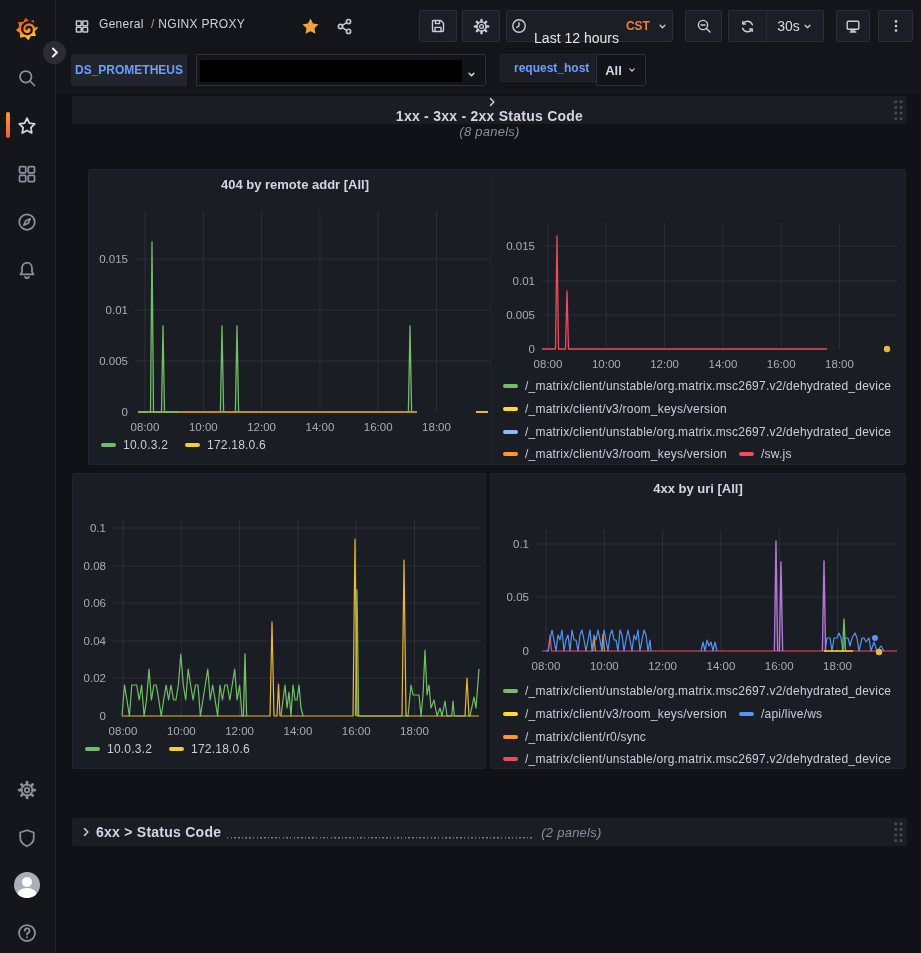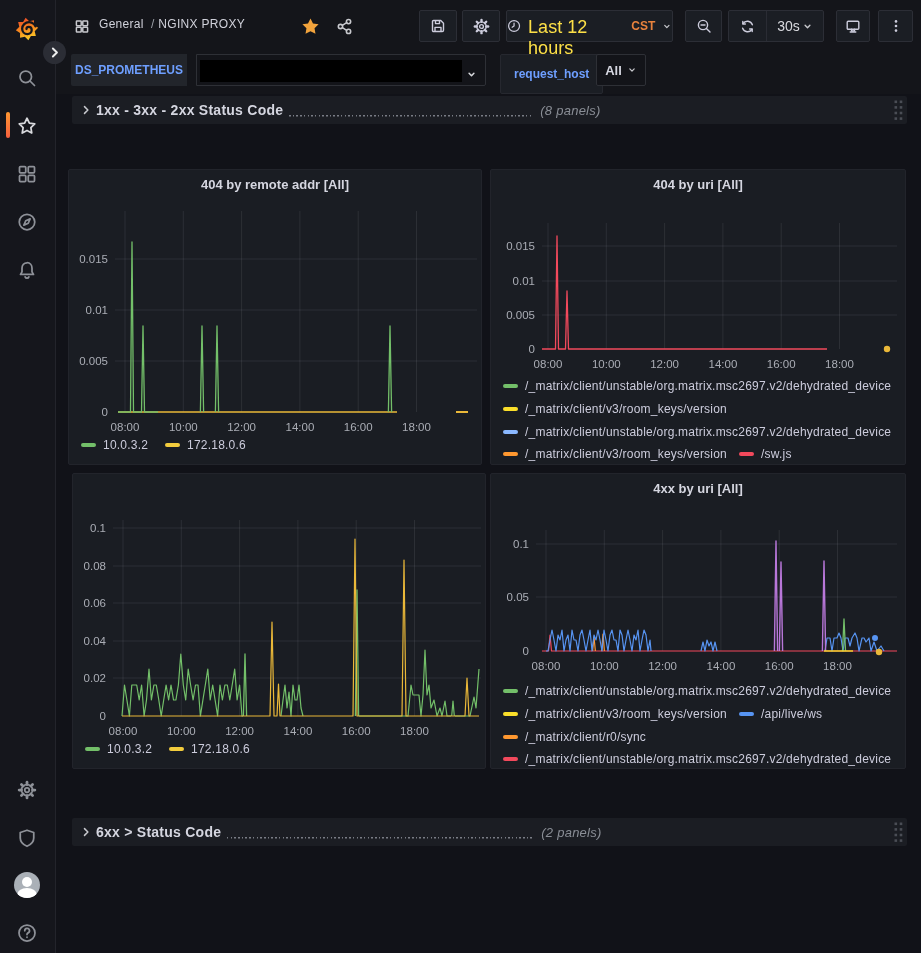--- a/index.html
+++ b/index.html
@@ -141,21 +141,21 @@
         <line x1="4.89" y1="4.89" x2="3.55" y2="3.55" stroke-width="2.2"></line>
         <line x1="8.00" y1="3.60" x2="8.00" y2="1.70" stroke-width="2.2"></line>
         <line x1="11.11" y1="4.89" x2="12.45" y2="3.55" stroke-width="2.2"></line>
       </svg>
     </div>
 <div class="tbtn" style="left:450px;width:167px;">
       <svg width="16" height="16" viewBox="0 0 16 16" fill="none" stroke="#ccccdc" stroke-width="1.4" stroke-linecap="round" stroke-linejoin="round">
         <circle cx="8" cy="8" r="6.2"></circle>
         <path d="M8 4.6 8 8 5.8 9.4"></path>
       </svg>
-      <span style="font-size:18px;color:#fde047;margin-top:24px;">Last 12 hours</span>
+      <span style="font-size:14px;color:#e5e5e5;margin-top:24px;">Last 12 hours</span>
       <span style="font-size:12px;font-weight:bold;color:#e8823d;">CST</span>
       <svg width="11" height="11" viewBox="0 0 16 16" fill="none" stroke="#c7c8cd" stroke-width="2" stroke-linecap="round" stroke-linejoin="round">
         <path d="M4.5 6.2 8 9.8 11.5 6.2"></path>
       </svg>
     </div>
 <div class="tbtn" style="left:629px;width:37px;">
       <svg width="16" height="16" viewBox="0 0 16 16" fill="none" stroke="#ccccdc" stroke-width="1.4" stroke-linecap="round" stroke-linejoin="round">
         <circle cx="7" cy="7" r="4.6"></circle>
         <line x1="10.4" y1="10.4" x2="14" y2="14"></line>
         <line x1="5" y1="7" x2="9" y2="7"></line>
@@ -192,27 +192,27 @@
         <circle cx="8" cy="12.6" r="1.3" fill="#ccccdc" stroke="none"></circle>
       </svg>
     </div>
 <div class="abs" style="left:15px;top:54px;height:32px;background:#22252b;border-radius:2px 0 0 2px;display:flex;align-items:center;padding:0 4px;font-size:12px;font-weight:bold;color:#6e9fff;">DS_PROMETHEUS</div>
 <div class="abs" style="left:140px;top:54px;width:290px;height:32px;background:#131419;border:1px solid #2e3036;border-radius:0 2px 2px 0;">
       <div class="abs" style="left:3px;top:5px;width:262px;height:22px;background:#000;"></div>
       <div class="abs" style="left:269px;top:11px;"><svg width="11" height="11" viewBox="0 0 16 16" fill="none" stroke="#d8d9dd" stroke-width="2.2" stroke-linecap="round" stroke-linejoin="round">
           <path d="M4.5 6.2 8 9.8 11.5 6.2"></path>
         </svg></div>
     </div>
-<div class="abs" style="left:444px;top:54px;height:40px;background:#1b1e24;border:1px solid #26282f;border-radius:2px;display:flex;align-items:center;padding:0 13px;font-size:12px;font-weight:bold;color:#6e9fff;">request_host</div>
+<div class="abs" style="left:444px;top:54px;height:28px;background:#1b1e24;border:1px solid #26282f;border-radius:2px;display:flex;align-items:center;padding:0 13px;font-size:12px;font-weight:bold;color:#6e9fff;">request_host</div>
 <div class="abs" style="left:540px;top:54px;width:50px;height:32px;background:#131419;border:1px solid #2e3036;border-radius:2px;display:flex;align-items:center;justify-content:center;gap:5px;font-size:13px;color:#d5d6e0;font-weight:bold;">All <svg width="10" height="10" viewBox="0 0 16 16" fill="none" stroke="#c7c8cd" stroke-width="2" stroke-linecap="round" stroke-linejoin="round">
         <path d="M4.5 6.2 8 9.8 11.5 6.2"></path>
       </svg></div>
 </div>
 <div id="dash">
-<div class="rowhdr" style="top:2px;background:#1b1d23;">
+<div class="rowhdr" style="top:2px;background:#1b1d23;flex-direction:column;">
       <span style="margin:0 4px 0 8px;display:flex;">
         <svg width="12" height="12" viewBox="0 0 16 16" fill="none" stroke="#c7c8cd" stroke-width="2" stroke-linecap="round" stroke-linejoin="round">
           <path d="M6 3.5 10.5 8 6 12.5"></path>
         </svg>
       </span>
       <span>1xx - 3xx - 2xx Status Code</span>
       <span class="dots" style="width:242px;"></span>
       <span class="npanels">(8 panels)</span>
       <span style="position:absolute;right:4px;top:4px;"><svg width="9" height="21" viewBox="0 0 9 21">
           <rect x="0.5" y="0.5" width="2.6" height="2.6" fill="#4a4d55"></rect>
@@ -239,21 +239,21 @@
           <rect x="5.7" y="0.5" width="2.6" height="2.6" fill="#4a4d55"></rect>
           <rect x="0.5" y="6.1" width="2.6" height="2.6" fill="#4a4d55"></rect>
           <rect x="5.7" y="6.1" width="2.6" height="2.6" fill="#4a4d55"></rect>
           <rect x="0.5" y="11.7" width="2.6" height="2.6" fill="#4a4d55"></rect>
           <rect x="5.7" y="11.7" width="2.6" height="2.6" fill="#4a4d55"></rect>
           <rect x="0.5" y="17.299999999999997" width="2.6" height="2.6" fill="#4a4d55"></rect>
           <rect x="5.7" y="17.299999999999997" width="2.6" height="2.6" fill="#4a4d55"></rect>
         </svg></span>
     </div>
 </div>
-<div class="panel" style="left:68px;top:169px;width:414px;height:296px;">
+<div class="panel" style="left:88px;top:169px;width:414px;height:296px;">
     <div class="ptitle">404 by remote addr [All]</div>
     <div style="position:absolute;left:0;top:0;width:412px;height:294px;">
       <svg width="412" height="294" style="position:absolute;top:0;left:0;">
         <text x="39" y="246" text-anchor="end" font-size="11.5" fill="#aaadb5">0</text>
         <line x1="46" y1="191" x2="408" y2="191" stroke="rgba(204,204,220,0.10)" stroke-width="1"></line>
         <text x="39" y="195" text-anchor="end" font-size="11.5" fill="#aaadb5">0.005</text>
         <line x1="46" y1="140" x2="408" y2="140" stroke="rgba(204,204,220,0.10)" stroke-width="1"></line>
         <text x="39" y="144" text-anchor="end" font-size="11.5" fill="#aaadb5">0.01</text>
         <line x1="46" y1="89" x2="408" y2="89" stroke="rgba(204,204,220,0.10)" stroke-width="1"></line>
         <text x="39" y="93" text-anchor="end" font-size="11.5" fill="#aaadb5">0.015</text>
@@ -276,21 +276,20 @@
         <polyline points="146.4,242.0 148.0,156.0 149.6,242.0" fill="none" stroke="#73BF69" stroke-width="1.3" stroke-linejoin="round"></polyline>
         <polyline points="319.4,242.0 321.0,156.0 322.6,242.0" fill="none" stroke="#73BF69" stroke-width="1.3" stroke-linejoin="round"></polyline>
         <rect x="12" y="273" width="15" height="4" rx="2" fill="#73BF69"></rect>
         <text x="34" y="279" font-size="12" letter-spacing="0.22" fill="#ccccdc">10.0.3.2</text>
         <rect x="96" y="273" width="15" height="4" rx="2" fill="#F2CC3D"></rect>
         <text x="118" y="279" font-size="12" letter-spacing="0.22" fill="#ccccdc">172.18.0.6</text>
       </svg>
     </div>
   </div>
 <div class="panel" style="left:490px;top:169px;width:416px;height:296px;">
-    <div class="ptitle">404 by uri [All]</div>
     <div style="position:absolute;left:0;top:0;width:414px;height:294px;">
       <svg width="414" height="294" style="position:absolute;top:0;left:0;">
         <text x="44" y="183" text-anchor="end" font-size="11.5" fill="#aaadb5">0</text>
         <line x1="51" y1="145" x2="406" y2="145" stroke="rgba(204,204,220,0.10)" stroke-width="1"></line>
         <text x="44" y="149" text-anchor="end" font-size="11.5" fill="#aaadb5">0.005</text>
         <line x1="51" y1="111" x2="406" y2="111" stroke="rgba(204,204,220,0.10)" stroke-width="1"></line>
         <text x="44" y="115" text-anchor="end" font-size="11.5" fill="#aaadb5">0.01</text>
         <line x1="51" y1="76" x2="406" y2="76" stroke="rgba(204,204,220,0.10)" stroke-width="1"></line>
         <text x="44" y="80" text-anchor="end" font-size="11.5" fill="#aaadb5">0.015</text>
         <line x1="57.0" y1="53" x2="57.0" y2="179" stroke="rgba(204,204,220,0.10)" stroke-width="1"></line>

